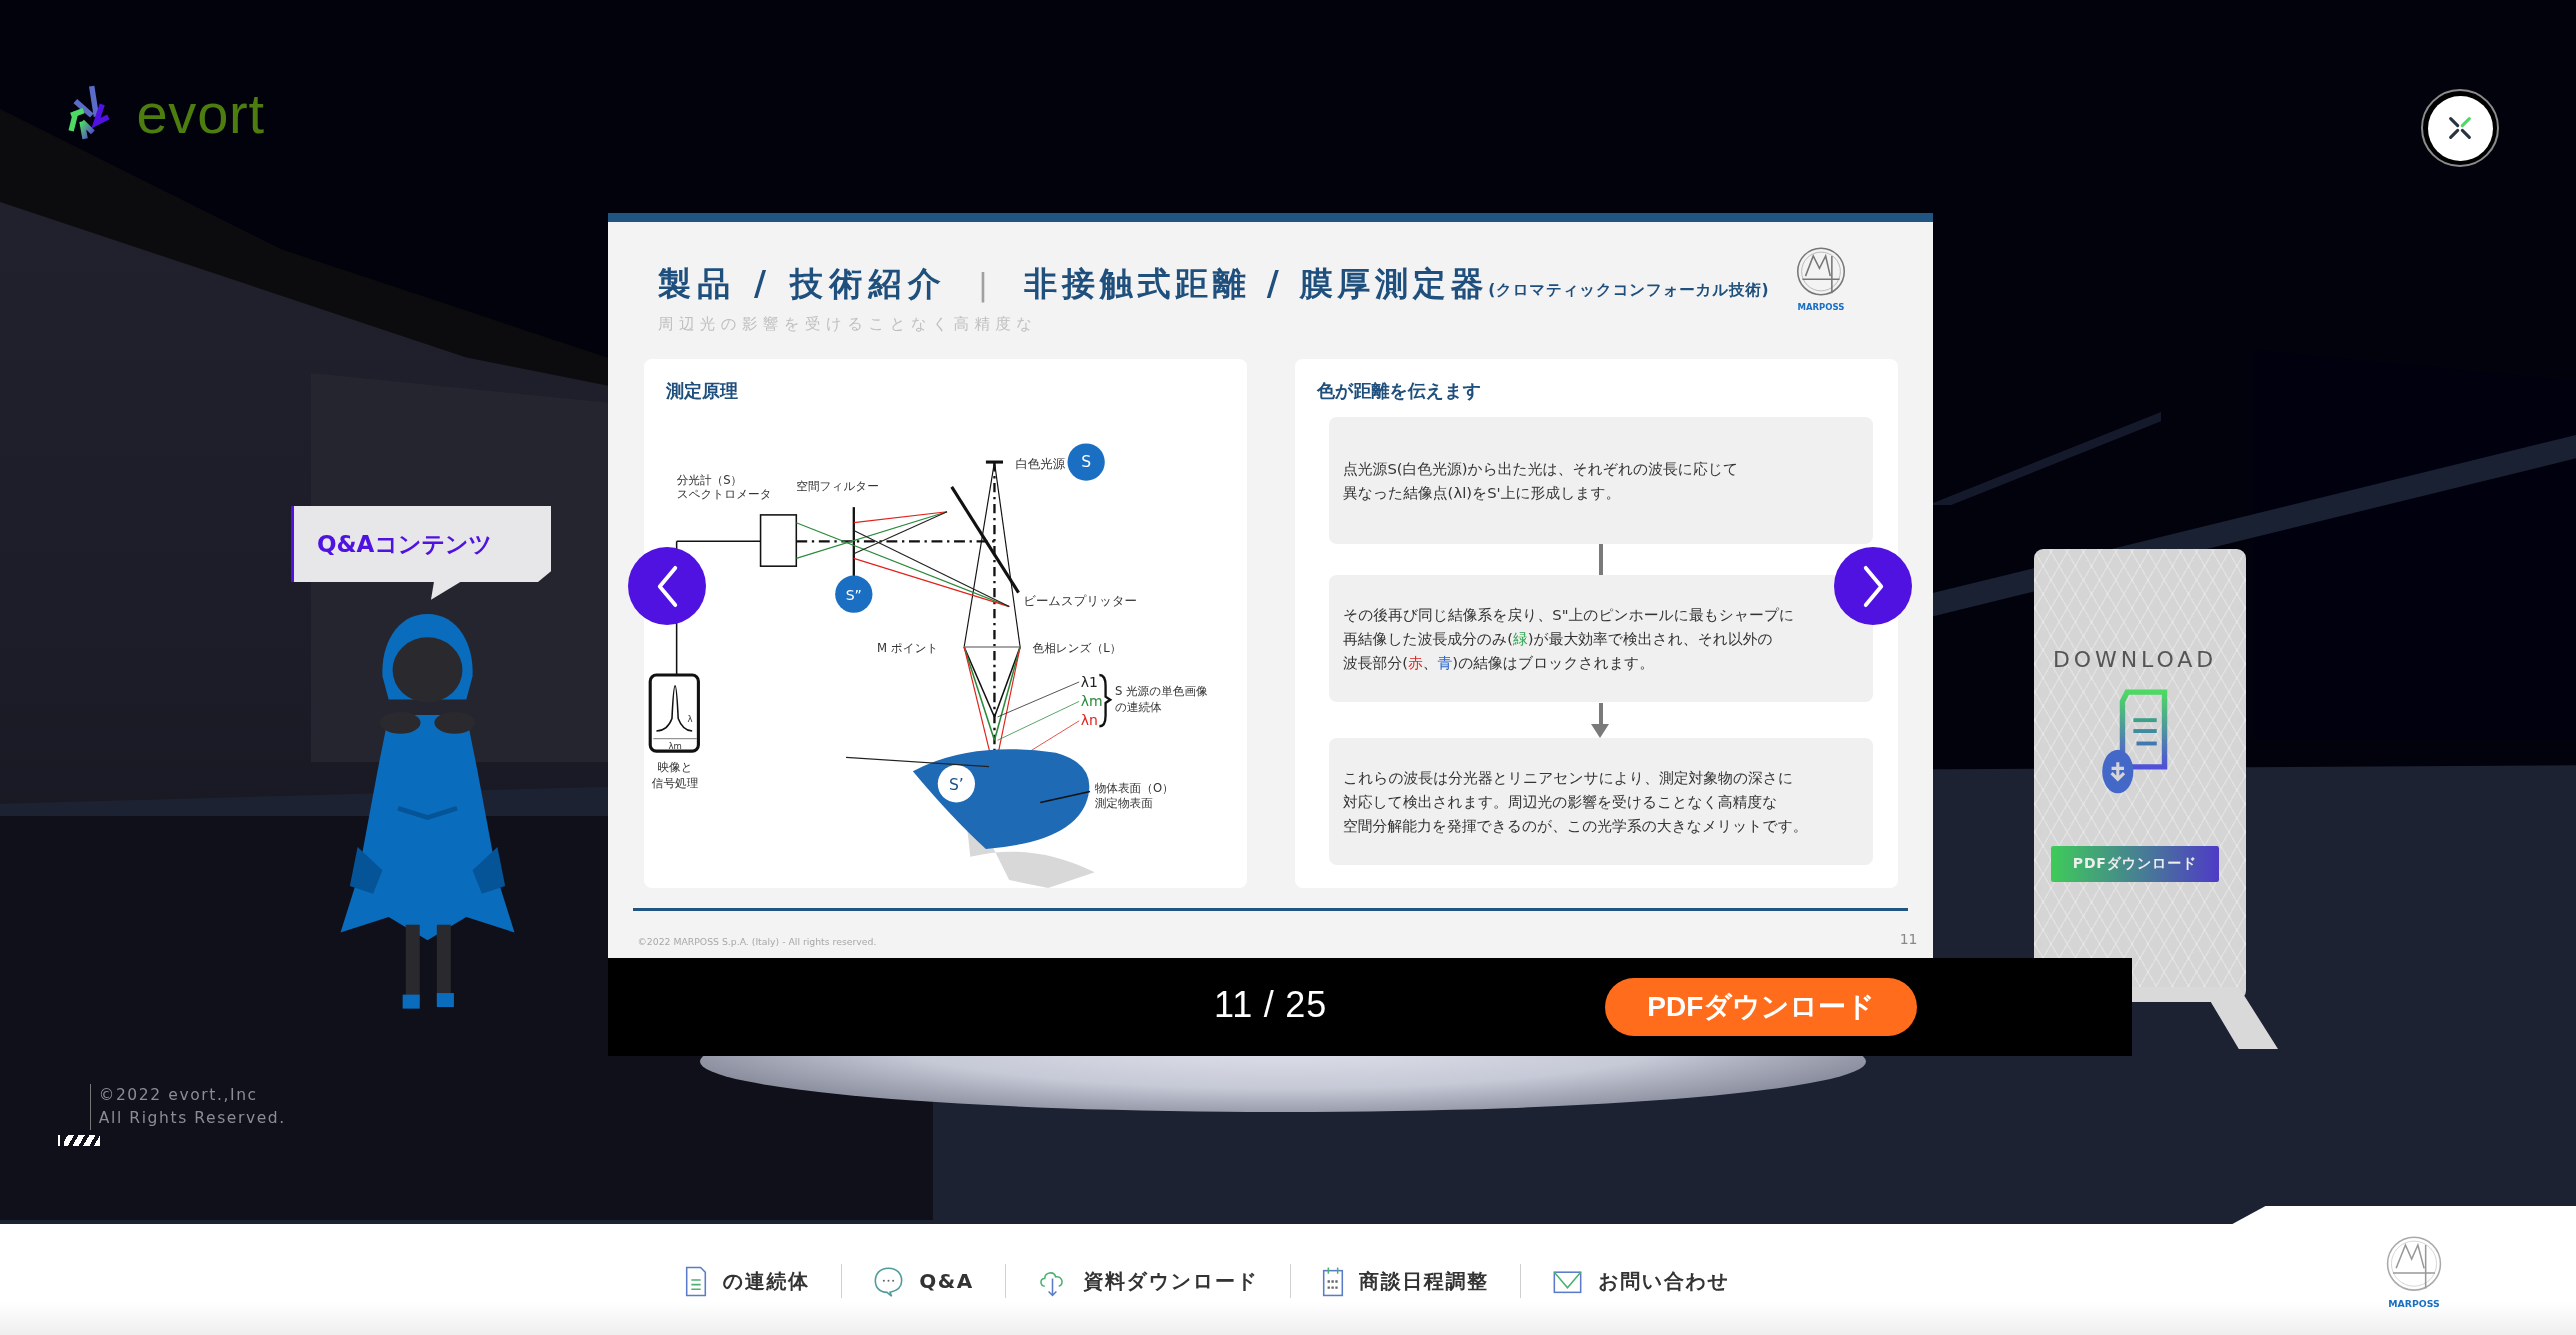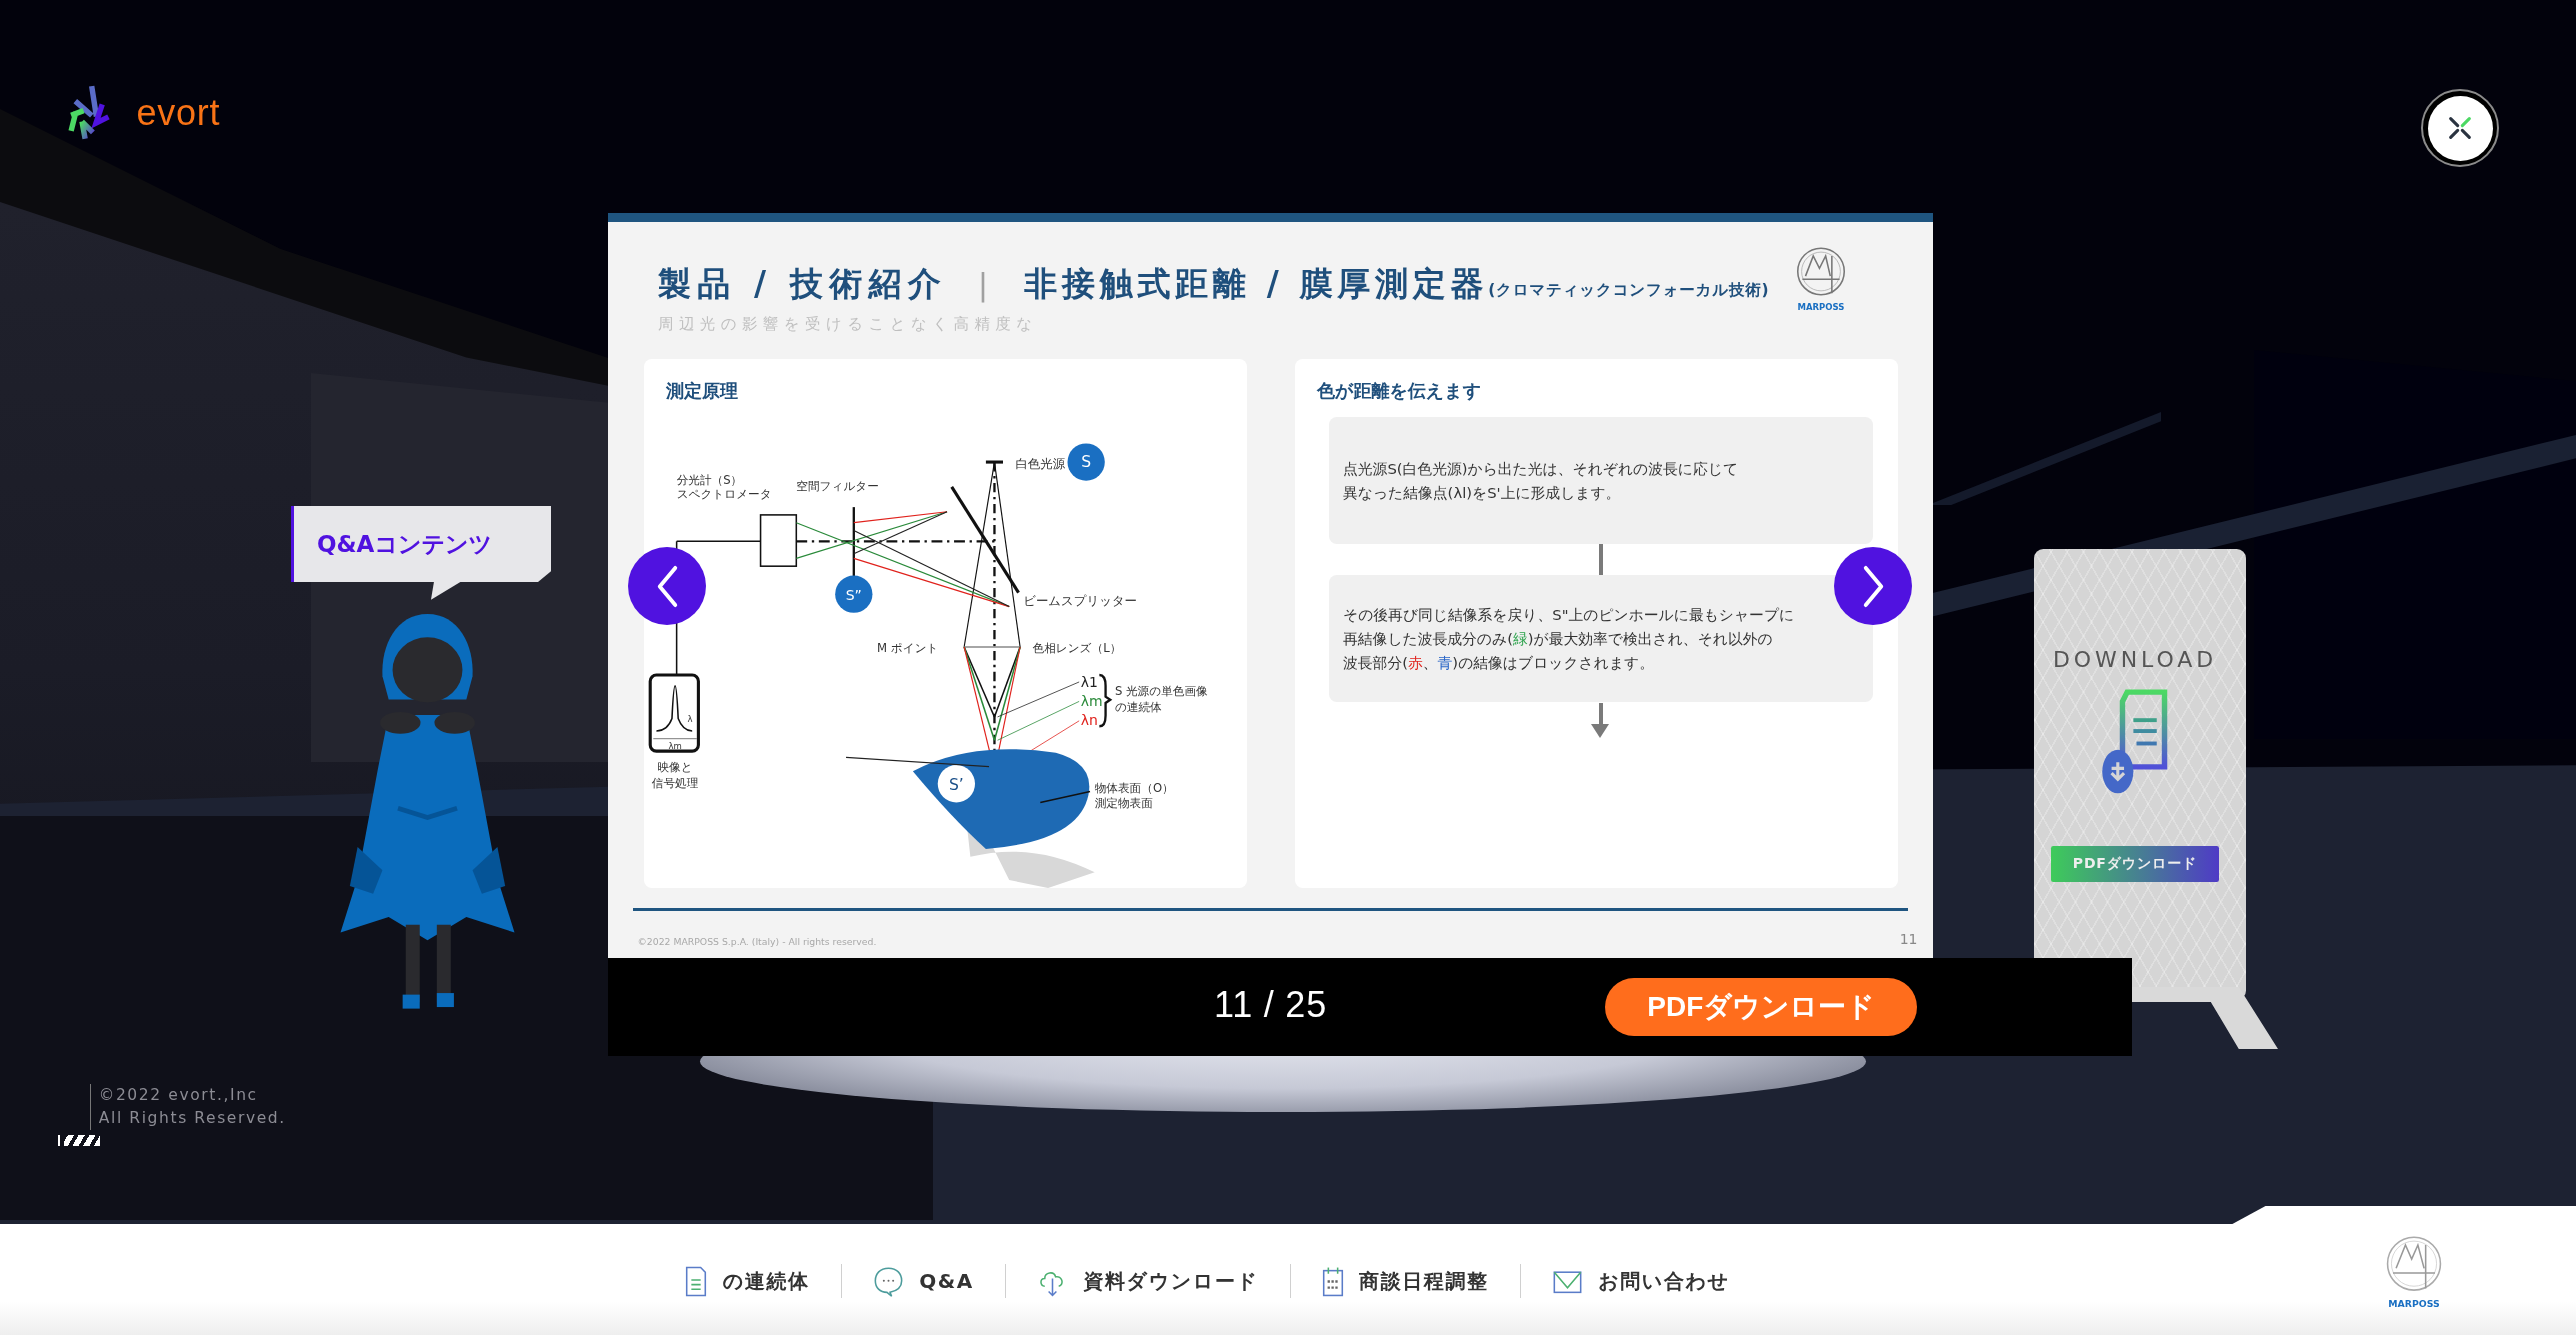--- a/index.html
+++ b/index.html
@@ -18,21 +18,21 @@
   .floor { left: 0; top: 746px; width: 2576px; height: 482px; background: #1d2232; clip-path: polygon(0 12%, 40% 6%, 100% 4%, 100% 100%, 0 100%); }
   .floor-dark { left: 0; top: 816px; width: 933px; height: 404px; background: #0f1019; clip-path: polygon(0 0, 100% 0, 100% 100%, 0 100%); }
   .streak-r { left: 1912px; top: 435px; width: 664px; height: 233px; background: #1a2133; clip-path: polygon(0 70%, 100% 0, 100% 10%, 0 80%); }
   .streak-r2 { left: 1928px; top: 412px; width: 233px; height: 93px; background: #141a2b; clip-path: polygon(0 100%, 100% 0, 100% 10%, 0 110%); }
   .right-dark { left: 2254px; top: 350px; width: 322px; height: 389px; background: #00000e; clip-path: polygon(0 0, 100% 8%, 100% 100%, 0 100%); }
   .stage-disc { left: 700px; top: 1011px; width: 1166px; height: 101px; border-radius: 50%; background: radial-gradient(ellipse at 50% 20%, #e8eaf2 0%, #c6c9d6 50%, #5b6072 100%); }
 
   
   .logo { position: absolute; left: 54px; top: 78px; display: flex; align-items: center; gap: 12.4px; }
   .logo-mark { width: 70px; height: 70px; }
-  .logo-text { color: #f97316; font-family: "Liberation Sans", sans-serif; font-size: 36px; letter-spacing: 0.8px; }
+  .logo-text { color: #4d7c0f; font-family: "Liberation Sans", sans-serif; font-size: 56px; letter-spacing: 0.8px; }
 
   
   .close-btn { position: absolute; left: 2421px; top: 89px; width: 78px; height: 78px; border-radius: 50%; border: 2.3px solid #8b8b8b; background: #000; display: flex; align-items: center; justify-content: center; cursor: pointer; }
   .close-btn .inner { width: 65px; height: 65px; border-radius: 50%; background: #fff; display: flex; align-items: center; justify-content: center; }
 
   
   .qa-bubble { position: absolute; left: 291px; top: 506px; width: 260px; height: 76px; background: #e7e7ea; border-left: 3.9px solid #5012e0; display: flex; align-items: center; padding-left: 23px; clip-path: polygon(0 0,100% 0,100% 86%,95% 100%,0 100%); }
   .qa-bubble span { color: #5012e0; font-weight: bold; font-size: 23px; font-family: "DejaVu Sans", sans-serif; }
   .qa-tail { position: absolute; left: 431px; top: 581px; width: 31px; height: 18.7px; background: #e7e7ea; clip-path: polygon(10% 0, 100% 0, 0 100%); }
 
@@ -303,20 +303,25 @@
         <div>その後再び同じ結像系を戻り、S"上のピンホールに最もシャープに</div>
         <div>
           <span>再結像した波長成分のみ(</span><span class="c-green">緑</span><span>)が最大効率で検出され、それ以外の</span>
         </div>
         <div>
           <span>波長部分(</span><span class="c-red">赤</span><span>、</span><span class="c-blue">青</span><span>)の結像はブロックされます。</span>
         </div>
       </div>
       <div class="connector conn-2"></div>
       <div class="arrow-head"></div>
+      <div class="step step-3">
+        <div>これらの波長は分光器とリニアセンサにより、測定対象物の深さに</div>
+        <div>対応して検出されます。周辺光の影響を受けることなく高精度な</div>
+        <div>空間分解能力を発揮できるのが、この光学系の大きなメリットです。</div>
+      </div>
     </div>
 
     <div class="slide-rule"></div>
     <div class="slide-footer">©2022 MARPOSS S.p.A. (Italy) - All rights reserved.</div>
     <div class="slide-page">11</div>
   </div>
 
   <div class="controls">
     <div class="page-indicator">11 / 25</div>
     <button class="pdf-btn">PDFダウンロード</button>

